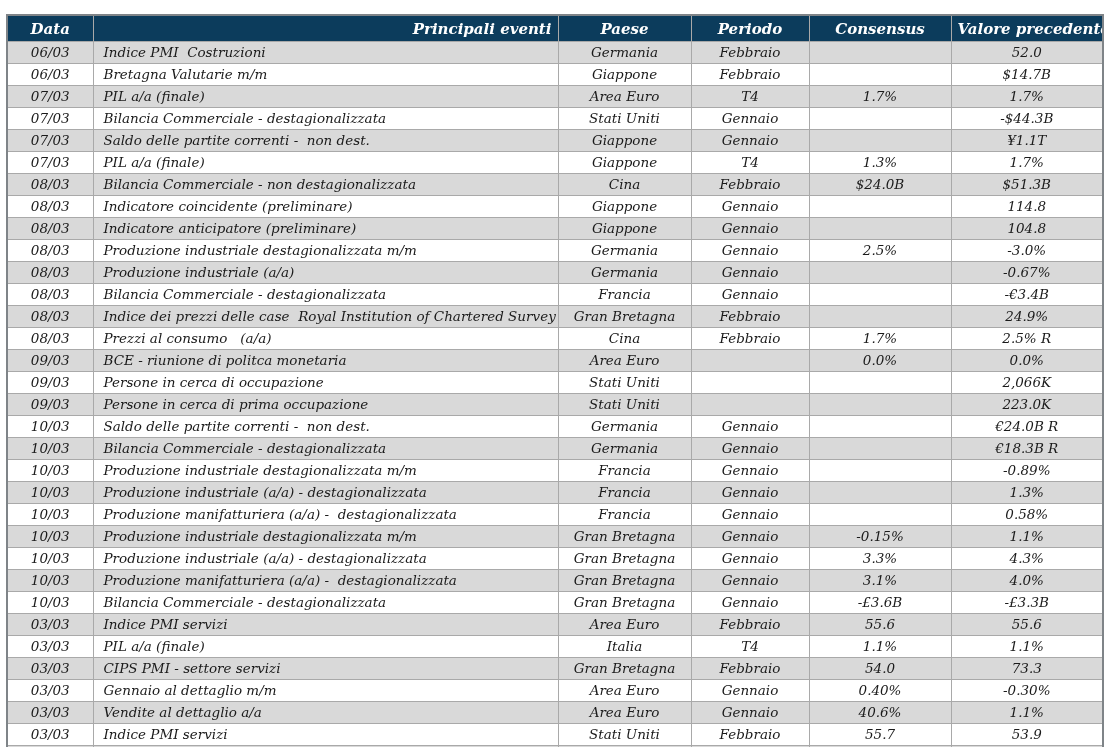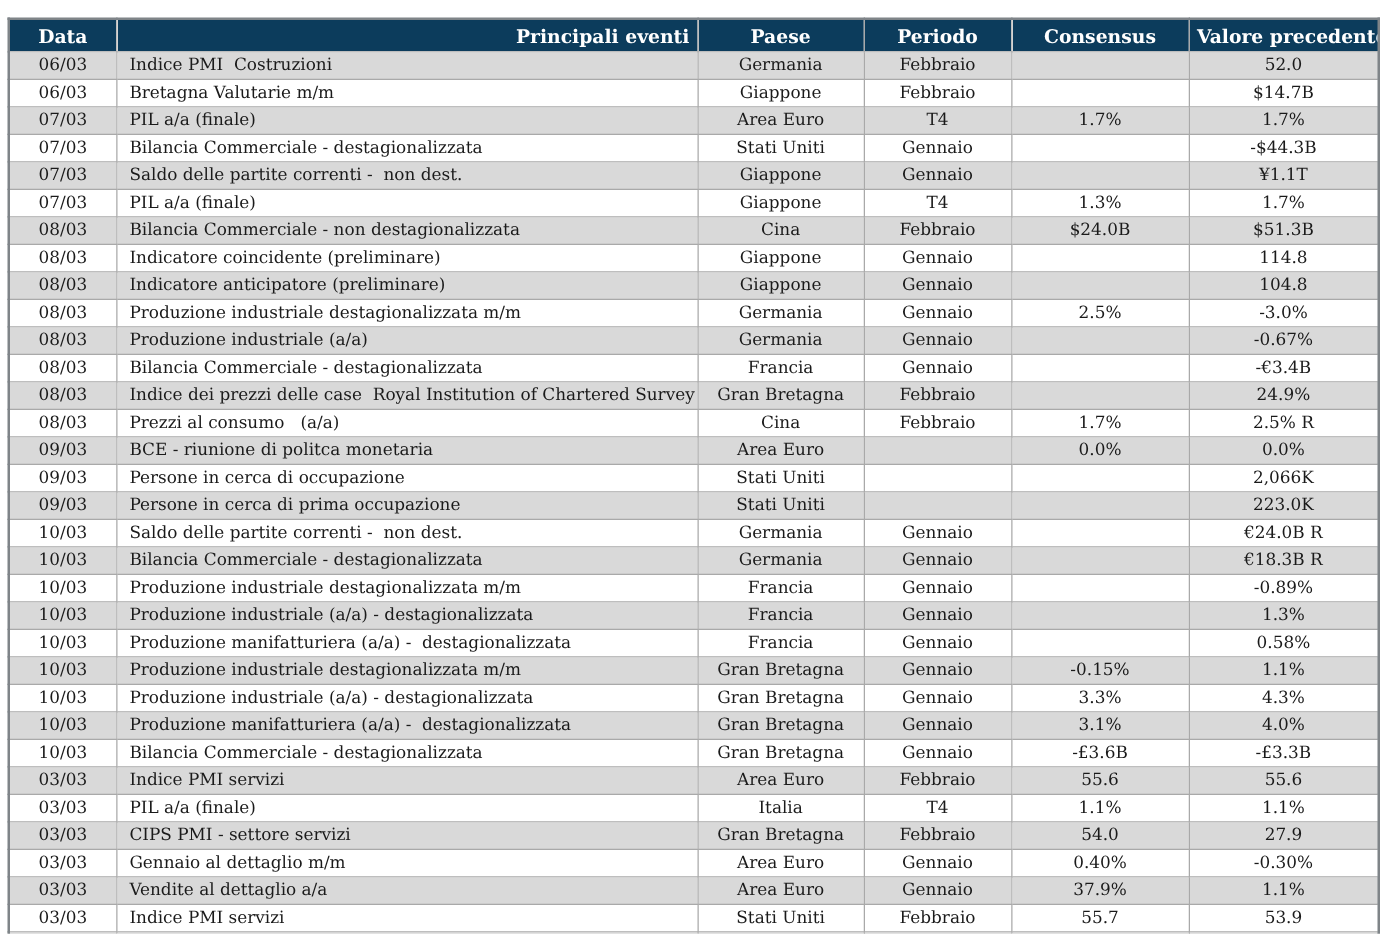--- a/index.html
+++ b/index.html
@@ -9,20 +9,21 @@
     width: 1112px;
     height: 747px;
     font-family: "DejaVu Serif", "Liberation Serif", serif;
     color: var(--text, #1a1a1a);
     overflow: hidden;
   }
   .page {
     position: relative;
     width: 1028px;
     height: 747px;
+    font-style: italic;
   }
   table.calendar {
     position: absolute;
     left: 6px;
     top: 14px;
     width: 1096px;
     border-collapse: collapse;
     table-layout: fixed;
     border: 2px solid var(--outer-border, #7f8488);
   }
@@ -311,36 +312,36 @@
           <td>T4</td>
           <td>1.1%</td>
           <td>1.1%</td>
         </tr>
         <tr class="alt">
           <td>03/03</td>
           <td class="left">CIPS PMI - settore servizi</td>
           <td>Gran Bretagna</td>
           <td>Febbraio</td>
           <td>54.0</td>
-          <td>27.9</td>
+          <td>73.3</td>
         </tr>
         <tr>
           <td>03/03</td>
           <td class="left">Gennaio al dettaglio m/m</td>
           <td>Area Euro</td>
           <td>Gennaio</td>
           <td>0.40%</td>
           <td>-0.30%</td>
         </tr>
         <tr class="alt">
           <td>03/03</td>
           <td class="left">Vendite al dettaglio a/a</td>
           <td>Area Euro</td>
           <td>Gennaio</td>
-          <td>37.9%</td>
+          <td>40.6%</td>
           <td>1.1%</td>
         </tr>
         <tr>
           <td>03/03</td>
           <td class="left">Indice PMI servizi</td>
           <td>Stati Uniti</td>
           <td>Febbraio</td>
           <td>55.7</td>
           <td>53.9</td>
         </tr>

